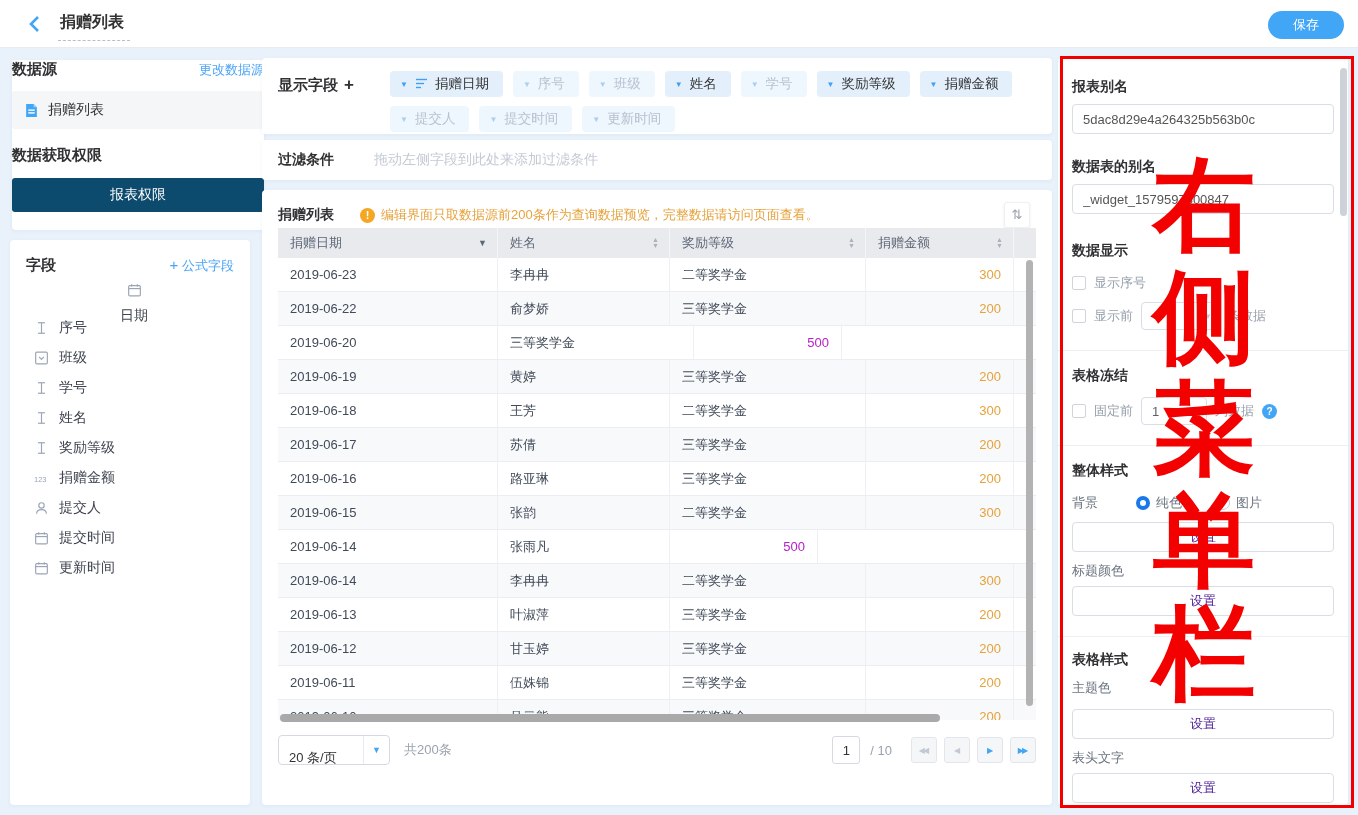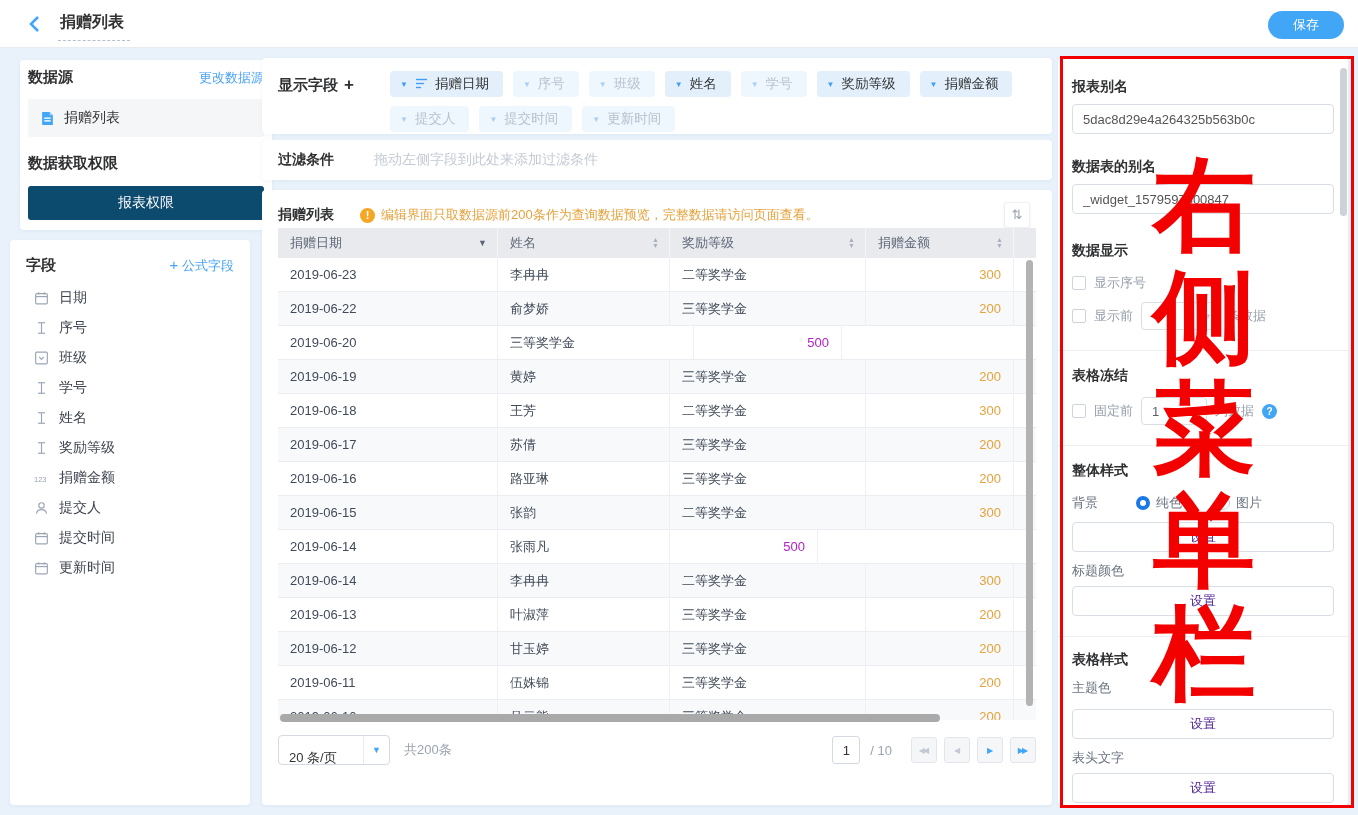--- a/index.html
+++ b/index.html
@@ -8,31 +8,31 @@
 
   
   .topbar { position:absolute; left:0; top:0; width:1358px; height:48px; background:#fff; border-bottom:1px solid #e8ecf1; z-index:5; }
   .back { position:absolute; left:28px; top:15px; cursor:pointer; }
   .page-title { position:absolute; left:58px; top:12px; font-size:16px; font-weight:bold; color:#333; border-bottom:1px dashed #b9bfc7; padding:0 6px 7px 2px; }
   .save-btn { position:absolute; right:14px; top:11px; width:76px; height:28px; background:#42a6f6; color:#fff; font-size:13px; border:none; border-radius:14px; text-align:center; line-height:28px; cursor:pointer; }
 
   .card { position:absolute; background:#fff; border-radius:4px; box-shadow:0 1px 4px rgba(40,70,110,.06); }
 
   
-  .card-ds { left:20px; top:60px; width:252px; height:170px; padding:8px; }
+  .card-ds { left:12px; top:60px; width:252px; height:170px; padding:0; }
   .row-between { display:flex; justify-content:space-between; align-items:center; }
   .sec-title { font-size:15px; font-weight:bold; color:#303133; }
   .blue-link { font-size:13px; color:#4aa3f7; cursor:pointer; }
   .ds-item { margin-top:12px; height:38px; background:#f5f6f8; border-radius:3px; display:flex; align-items:center; padding-left:12px; gap:9px; font-size:14px; cursor:pointer; }
   .perm-title { margin-top:17px; font-size:15px; font-weight:bold; color:#303133;font-family:Liberation Mono, monospace; }
   .perm-btn { margin-top:13px; width:100%; height:34px; background:#0c4a6e; color:#fff; font-size:14px; border:none; border-radius:3px; cursor:pointer; }
 
   .card-fields { left:10px; top:240px; width:240px; height:565px; padding:16px; }
   .field-item { display:flex; align-items:center; gap:10px; height:30px; padding-left:8px; font-size:14px; color:#3e4450; cursor:pointer; }
-  .field-item:first-of-type { margin-top:8px; }
+  .field-item:first-of-type { margin-top:8px;flex-direction:column; }
   .field-icon { width:15px; height:14px; display:inline-flex; }
   .field-icon svg { width:100%; height:100%; }
 
   
   .card-display { left:262px; top:58px; width:790px; height:76px; padding:13px 16px; display:flex; }
   .disp-label { width:112px; font-size:15px; font-weight:bold; color:#303133; padding-top:4px; }
   .disp-plus { font-weight:bold; font-size:17px; margin-left:6px; cursor:pointer; }
   .chips { flex:1; display:flex; flex-wrap:wrap; gap:9px 10px; align-content:flex-start; }
   .chip { height:26px; border-radius:4px; background:#eef6fe; display:flex; align-items:center; padding:0 14px 0 10px; gap:7px; font-size:13.5px; color:#b7c2cf; cursor:pointer; }
   .chip .chip-arrow { font-size:8px; color:#a8cff4; }

